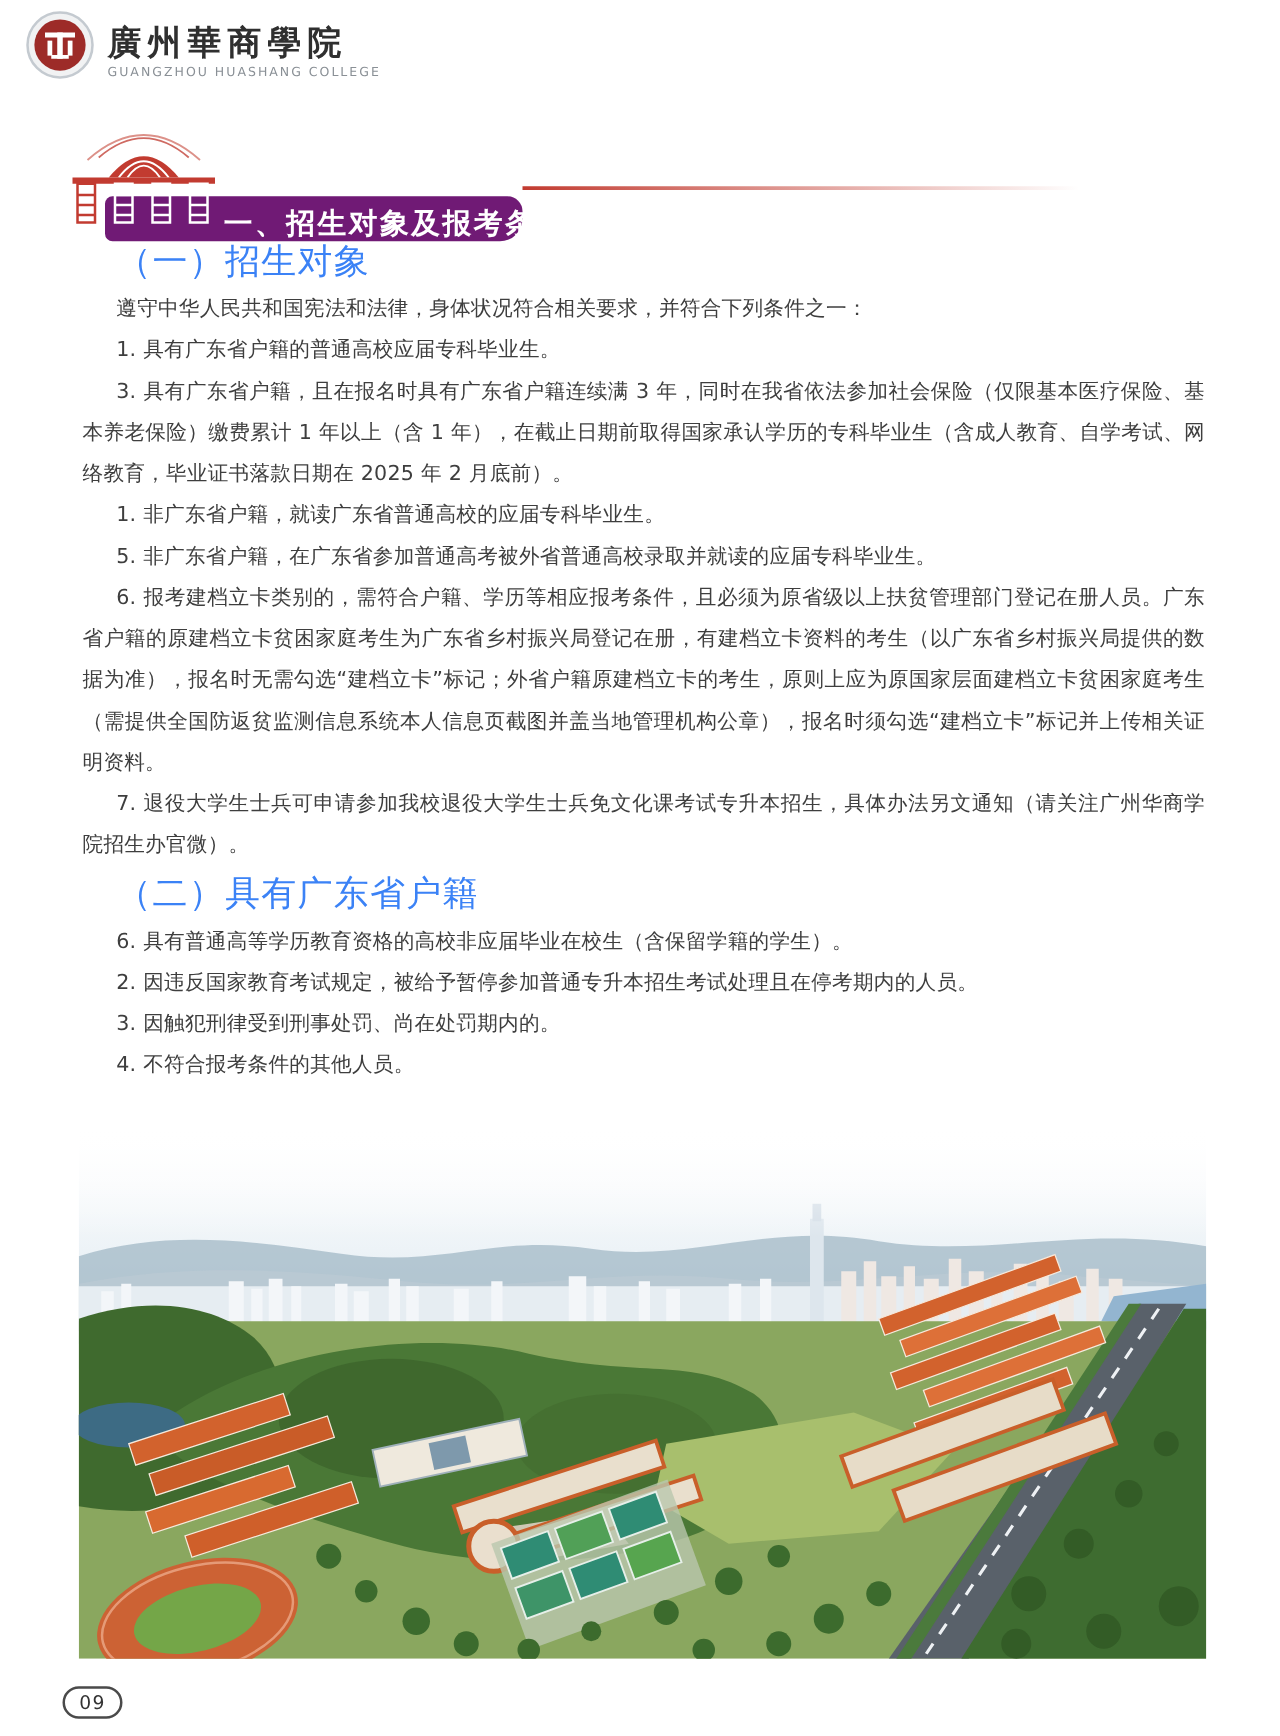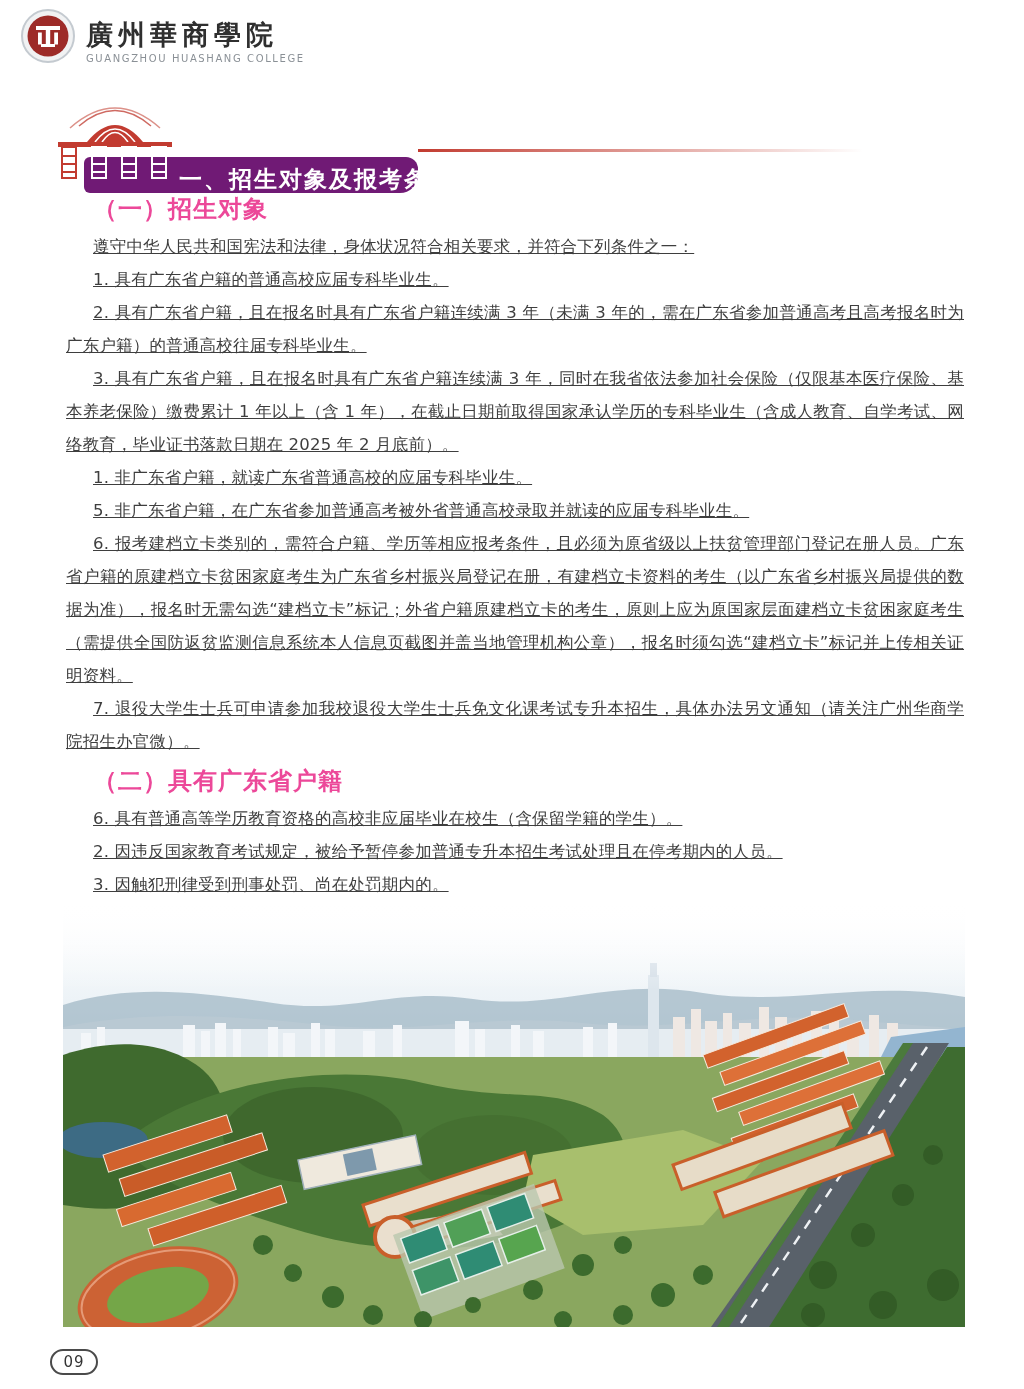--- a/index.html
+++ b/index.html
@@ -17,25 +17,25 @@
   .banner-rect{position:absolute;left:84px;top:130px;width:334px;height:36px;background:#701a75;
                border-radius:6px 12px 18px 6px;margin-top:27px;}
   .banner-title{position:absolute;left:95px;top:0;line-height:44px;color:#ffffff;font-size:23px;
                 font-weight:800;letter-spacing:2px;white-space:nowrap;}
   .gate{position:absolute;left:54px;top:96px;width:122px;height:86px;}
   .banner-line{position:absolute;left:418px;top:149px;width:445px;height:3px;
                background:linear-gradient(to right,#c23b30,rgba(194,59,48,0));}
 
   
   .content{position:absolute;left:66px;top:194px;width:898px;}
-  .sec-head{margin:0 0 6px 0;padding-left:27px;font-size:24px;font-weight:700;color:#ec4899;
+  .sec-head{margin:0 0 6px 0;padding-left:27px;font-size:28px;font-weight:400;color:#3b82f6;
             letter-spacing:1px;line-height:30px;}
   .sec-head.second{margin-top:8px;}
   .para{margin:0;font-size:16.5px;line-height:33px;color:#3e3e3e;text-align:justify;
-        text-indent:27px;letter-spacing:0.2px;text-decoration:underline;}
+        text-indent:27px;letter-spacing:0.2px;}
 
   
   .photo{position:absolute;left:63px;top:905px;width:902px;height:422px;margin:0;}
   .photo svg{display:block;width:902px;height:422px;}
 
   
   .page-num{position:absolute;left:50px;top:1349px;min-width:28px;height:22px;line-height:22px;
             border:2px solid #4a4a4a;border-radius:14px;padding:0 8px;font-size:15px;color:#333;
             text-align:center;letter-spacing:1px;}
 </style>
@@ -96,21 +96,20 @@
       </g>
     </svg>
     <div class="banner-line"></div>
   </div>
 
   <main class="content">
     <h2 class="sec-head">（一）招生对象</h2>
     <p class="para">遵守中华人民共和国宪法和法律，身体状况符合相关要求，并符合下列条件之一：</p>
     <div>
         <p class="para">1. 具有广东省户籍的普通高校应届专科毕业生。</p>
-        <p class="para">2. 具有广东省户籍，且在报名时具有广东省户籍连续满 3 年（未满 3 年的，需在广东省参加普通高考且高考报名时为广东户籍）的普通高校往届专科毕业生。</p>
         <p class="para">3. 具有广东省户籍，且在报名时具有广东省户籍连续满 3 年，同时在我省依法参加社会保险（仅限基本医疗保险、基本养老保险）缴费累计 1 年以上（含 1 年），在截止日期前取得国家承认学历的专科毕业生（含成人教育、自学考试、网络教育，毕业证书落款日期在 2025 年 2 月底前）。</p>
         <p class="para">1. 非广东省户籍，就读广东省普通高校的应届专科毕业生。</p>
         <p class="para">5. 非广东省户籍，在广东省参加普通高考被外省普通高校录取并就读的应届专科毕业生。</p>
         <p class="para">6. 报考建档立卡类别的，需符合户籍、学历等相应报考条件，且必须为原省级以上扶贫管理部门登记在册人员。广东省户籍的原建档立卡贫困家庭考生为广东省乡村振兴局登记在册，有建档立卡资料的考生（以广东省乡村振兴局提供的数据为准），报名时无需勾选“建档立卡”标记；外省户籍原建档立卡的考生，原则上应为原国家层面建档立卡贫困家庭考生（需提供全国防返贫监测信息系统本人信息页截图并盖当地管理机构公章），报名时须勾选“建档立卡”标记并上传相关证明资料。</p>
         <p class="para">7. 退役大学生士兵可申请参加我校退役大学生士兵免文化课考试专升本招生，具体办法另文通知（请关注广州华商学院招生办官微）。</p>
       </div>
     <h2 class="sec-head second">（二）具有广东省户籍</h2>
     <div>
         <p class="para">6. 具有普通高等学历教育资格的高校非应届毕业在校生（含保留学籍的学生）。</p>
         <p class="para">2. 因违反国家教育考试规定，被给予暂停参加普通专升本招生考试处理且在停考期内的人员。</p>

